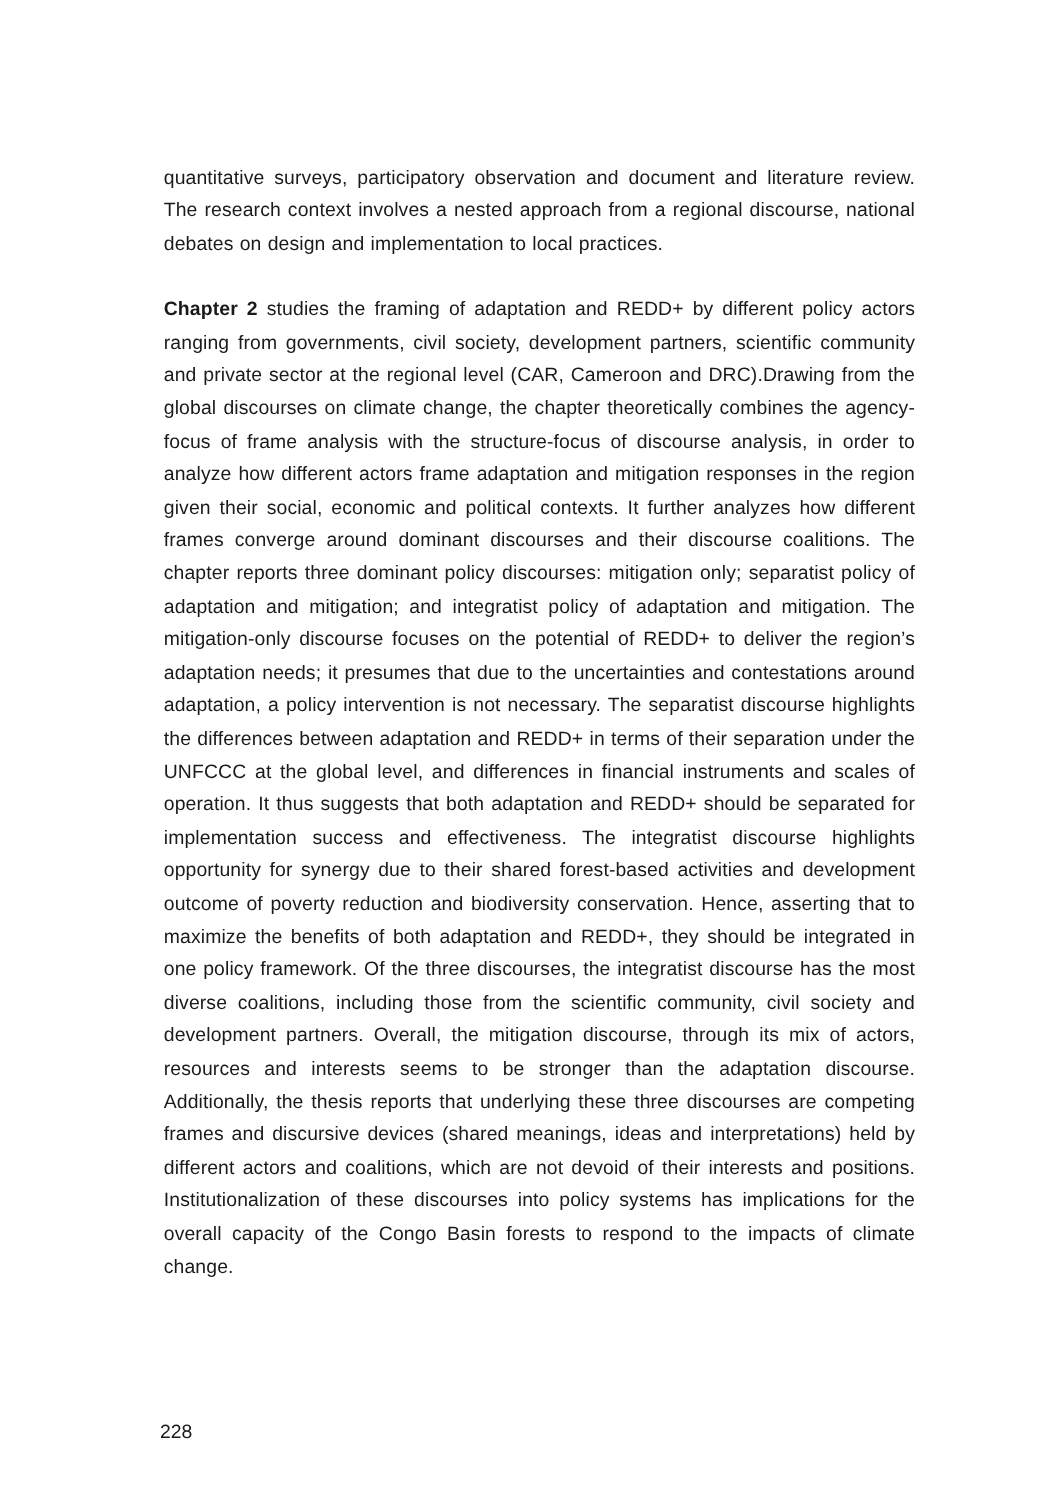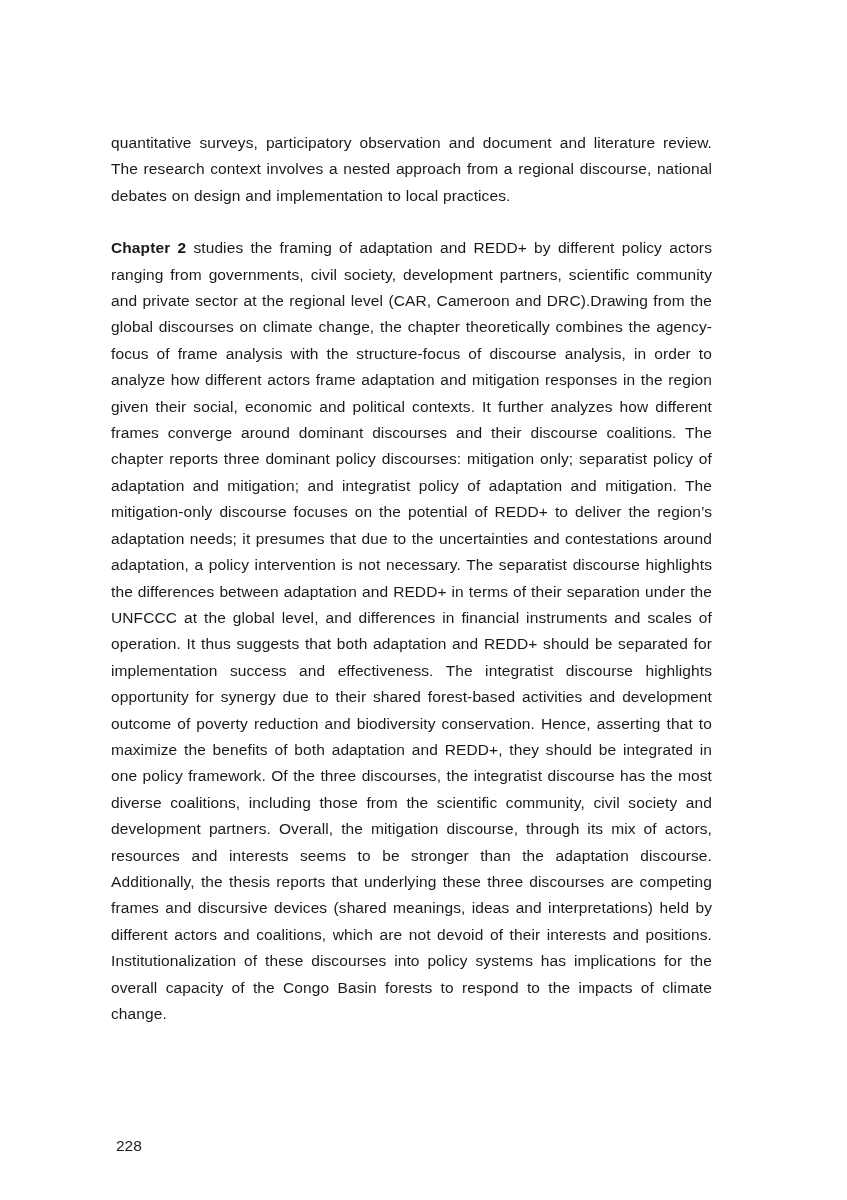--- a/index.html
+++ b/index.html
@@ -12,42 +12,42 @@
     width: 847px;
     height: 1200px;
     background: #ffffff;
     font-family: "Liberation Sans", "DejaVu Sans", sans-serif;
     color: #1a1a1a;
     overflow: hidden;
     box-sizing: border-box;
   }
   .text-block {
     position: absolute;
-    left: 111px;
+    left: 131px;
     top: 130px;
     width: 601px;
   }
   .text-block p {
     margin: 0 0 26px 0;
     font-size: 15.5px;
     line-height: 26.4px;
     text-align: justify;
     letter-spacing: 0.1px;
     word-spacing: 0.5px;
     color: #1a1a1a;
   }
   .text-block p:last-child {
     margin-bottom: 15px;
   }
   .text-block strong {
     font-weight: bold;
   }
   .page-number {
     position: absolute;
-    left: 116px;
+    left: 128px;
     top: 1136px;
     font-size: 15.5px;
     line-height: 20px;
     color: #1a1a1a;
   }
 </style>
 </head>
 <body>
 
 <div class="page">

